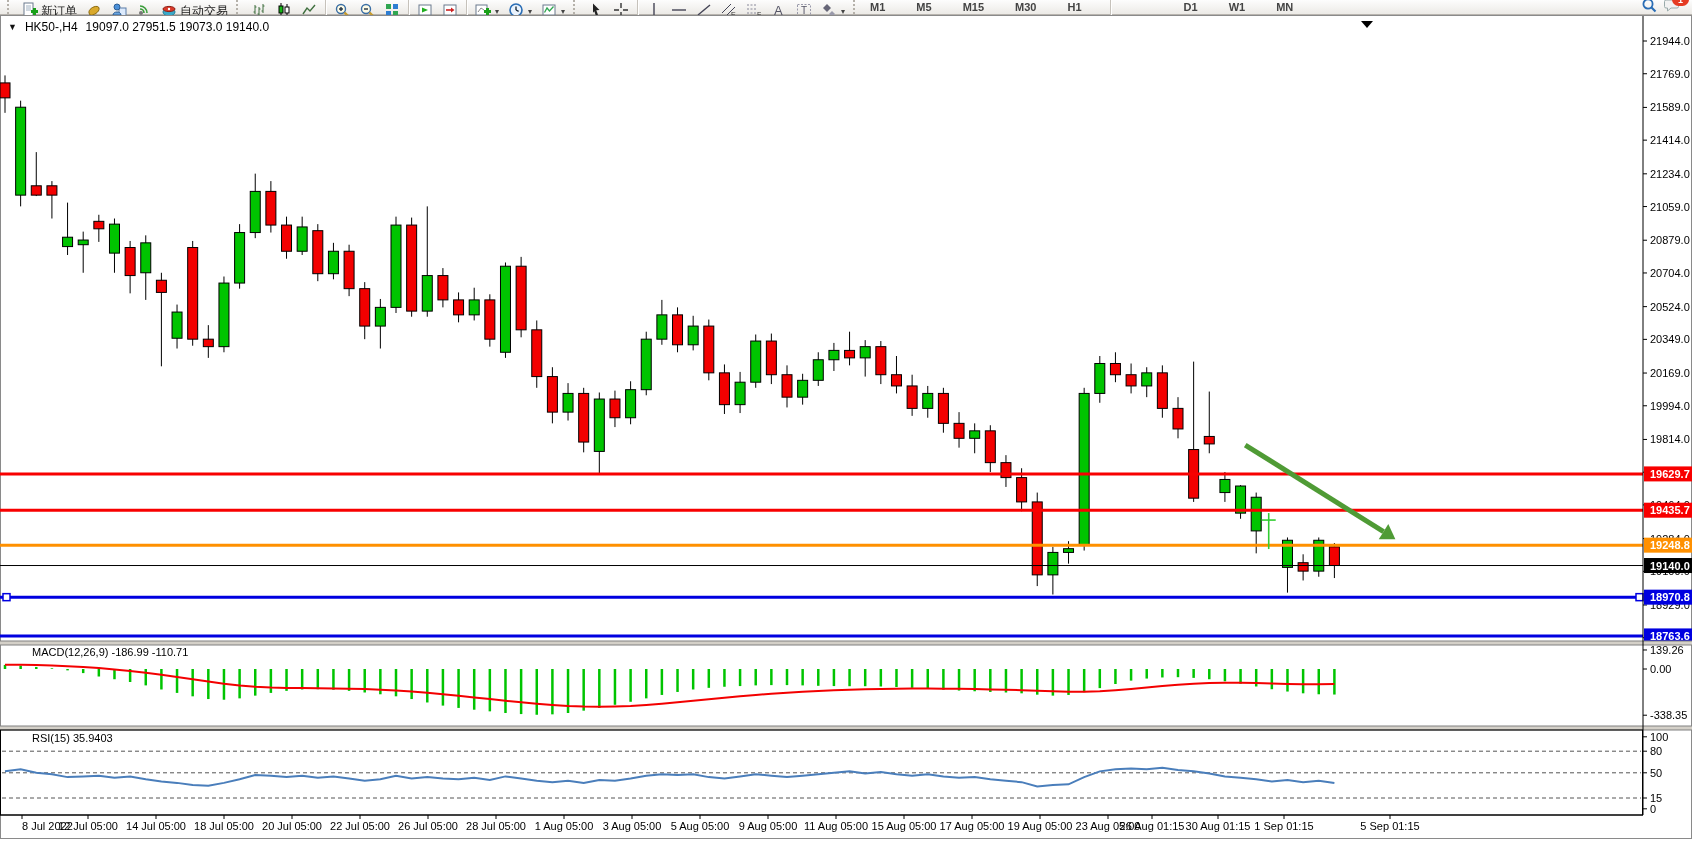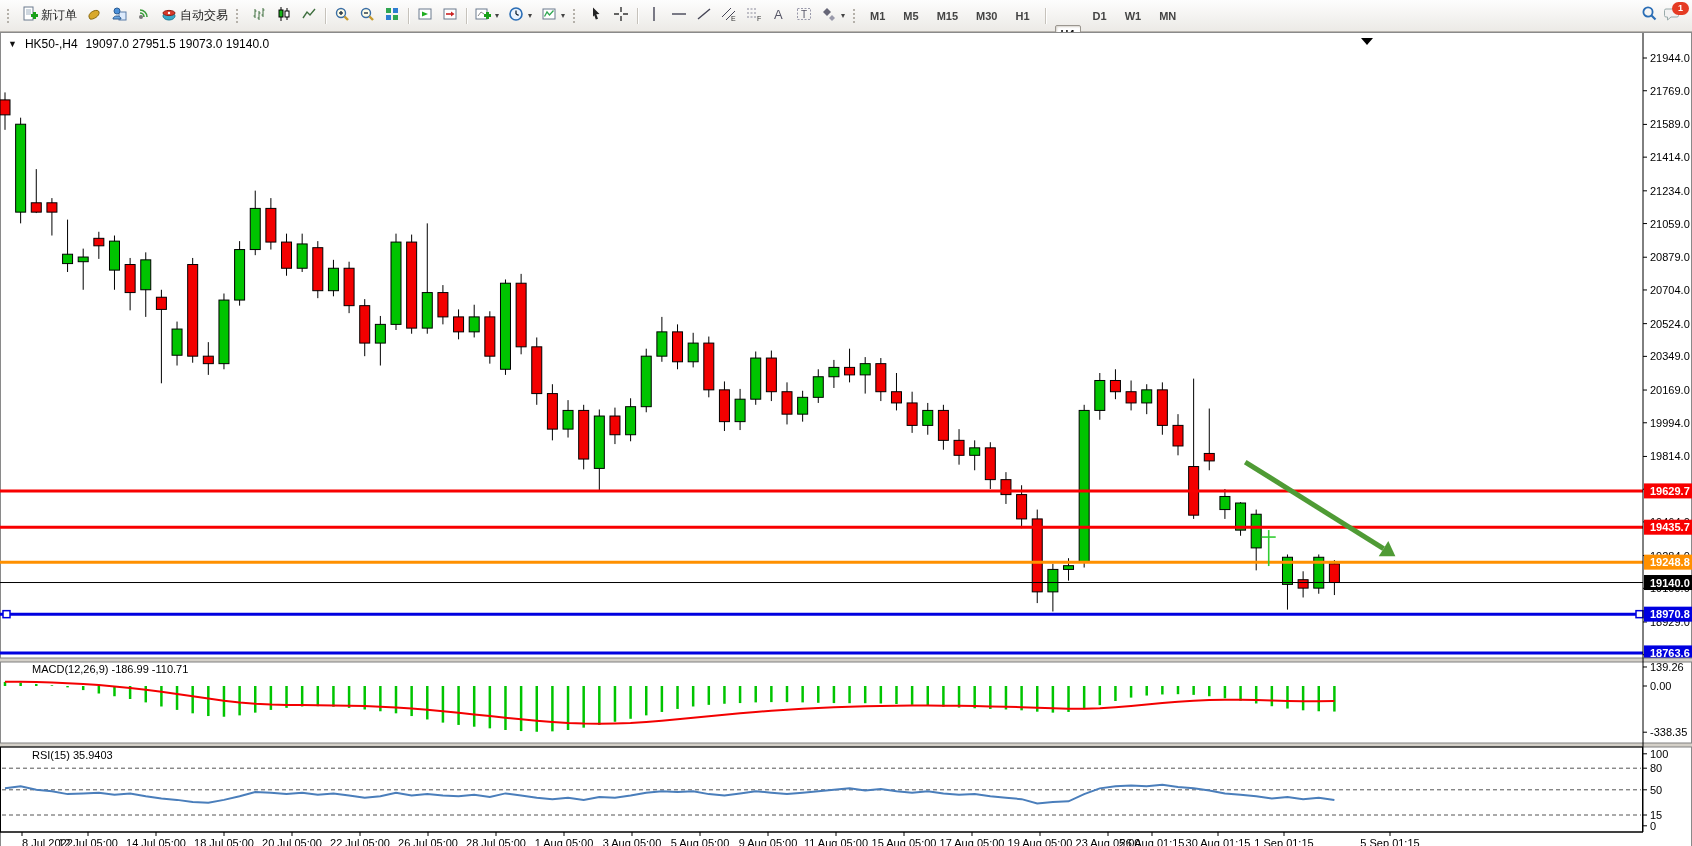--- a/index.html
+++ b/index.html
@@ -1,18 +1,18 @@
 <!DOCTYPE html>
 <html><head>
 <meta charset="utf-8">
 <style>
   html,body{margin:0;padding:0;background:#fff;}
   body{width:1692px;height:846px;overflow:hidden;font-family:"Liberation Sans",sans-serif;-webkit-font-smoothing:antialiased;}
   
-  .toolbar{height:32px;background:linear-gradient(#fdfdfd,#eceae6);border-bottom:1px solid #b8b4ae;display:flex;align-items:center;padding:0 4px;box-sizing:border-box;gap:1px;}
+  .toolbar{height:15px;background:linear-gradient(#fdfdfd,#eceae6);border-bottom:1px solid #b8b4ae;display:flex;padding:0 4px;box-sizing:border-box;gap:1px;}
   .grip{width:5px;height:14px;border-left:2px dotted #b5b1aa;margin:0 3px;}
   .sep{width:1px;height:16px;background:#c6c2bb;margin:0 3px;box-shadow:1px 0 0 #fff;}
   .tbtn{height:20px;display:flex;align-items:center;gap:3px;padding:0 3px;border:1px solid transparent;border-radius:2px;font-size:12px;color:#222;}
   .tf{font-size:11px;font-weight:bold;color:#444;padding:2px 5px;border:1px solid transparent;border-radius:2px;}
   .tf.active{background:#fff;border:1px solid #9a968f;box-shadow:inset 1px 1px 2px #d7d3cc;color:#111;margin-top:36px;}
   .ddarrow{font-size:8px;color:#444;margin-left:1px;}
   .right-tools{margin-left:auto;display:flex;align-items:center;gap:6px;padding-right:6px;}
   .chatwrap{position:relative;}
   .chatbadge{position:absolute;top:-4px;right:-7px;min-width:13px;height:13px;border-radius:8px;background:#e53b23;color:#fff;font-size:9px;font-weight:bold;display:flex;align-items:center;justify-content:center;padding:0 2px;}
   
@@ -220,21 +220,21 @@
   <div class="tbtn">
       <span><svg width="16" height="16">
           <polygon points="6,2 10,6 6,10 2,6" fill="#667"></polygon>
           <polygon points="11,9 14,12 11,15 8,12" fill="#99a"></polygon>
         </svg></span>
       <span class="ddarrow">▾</span>
     </div>
 
   <div class="grip"></div>
 
-  <div id="tf-row" style="display:flex;align-items:center;gap:6px;">
+  <div id="tf-row" style="display:flex;align-items:center;gap:19px;">
       <div class="tf">M1</div>
       <div class="tf">M5</div>
       <div class="tf">M15</div>
       <div class="tf">M30</div>
       <div class="tf">H1</div>
       <div class="sep"></div>
       <div class="tf active">H4</div>
       <div class="tf">D1</div>
       <div class="tf">W1</div>
       <div class="tf">MN</div>

